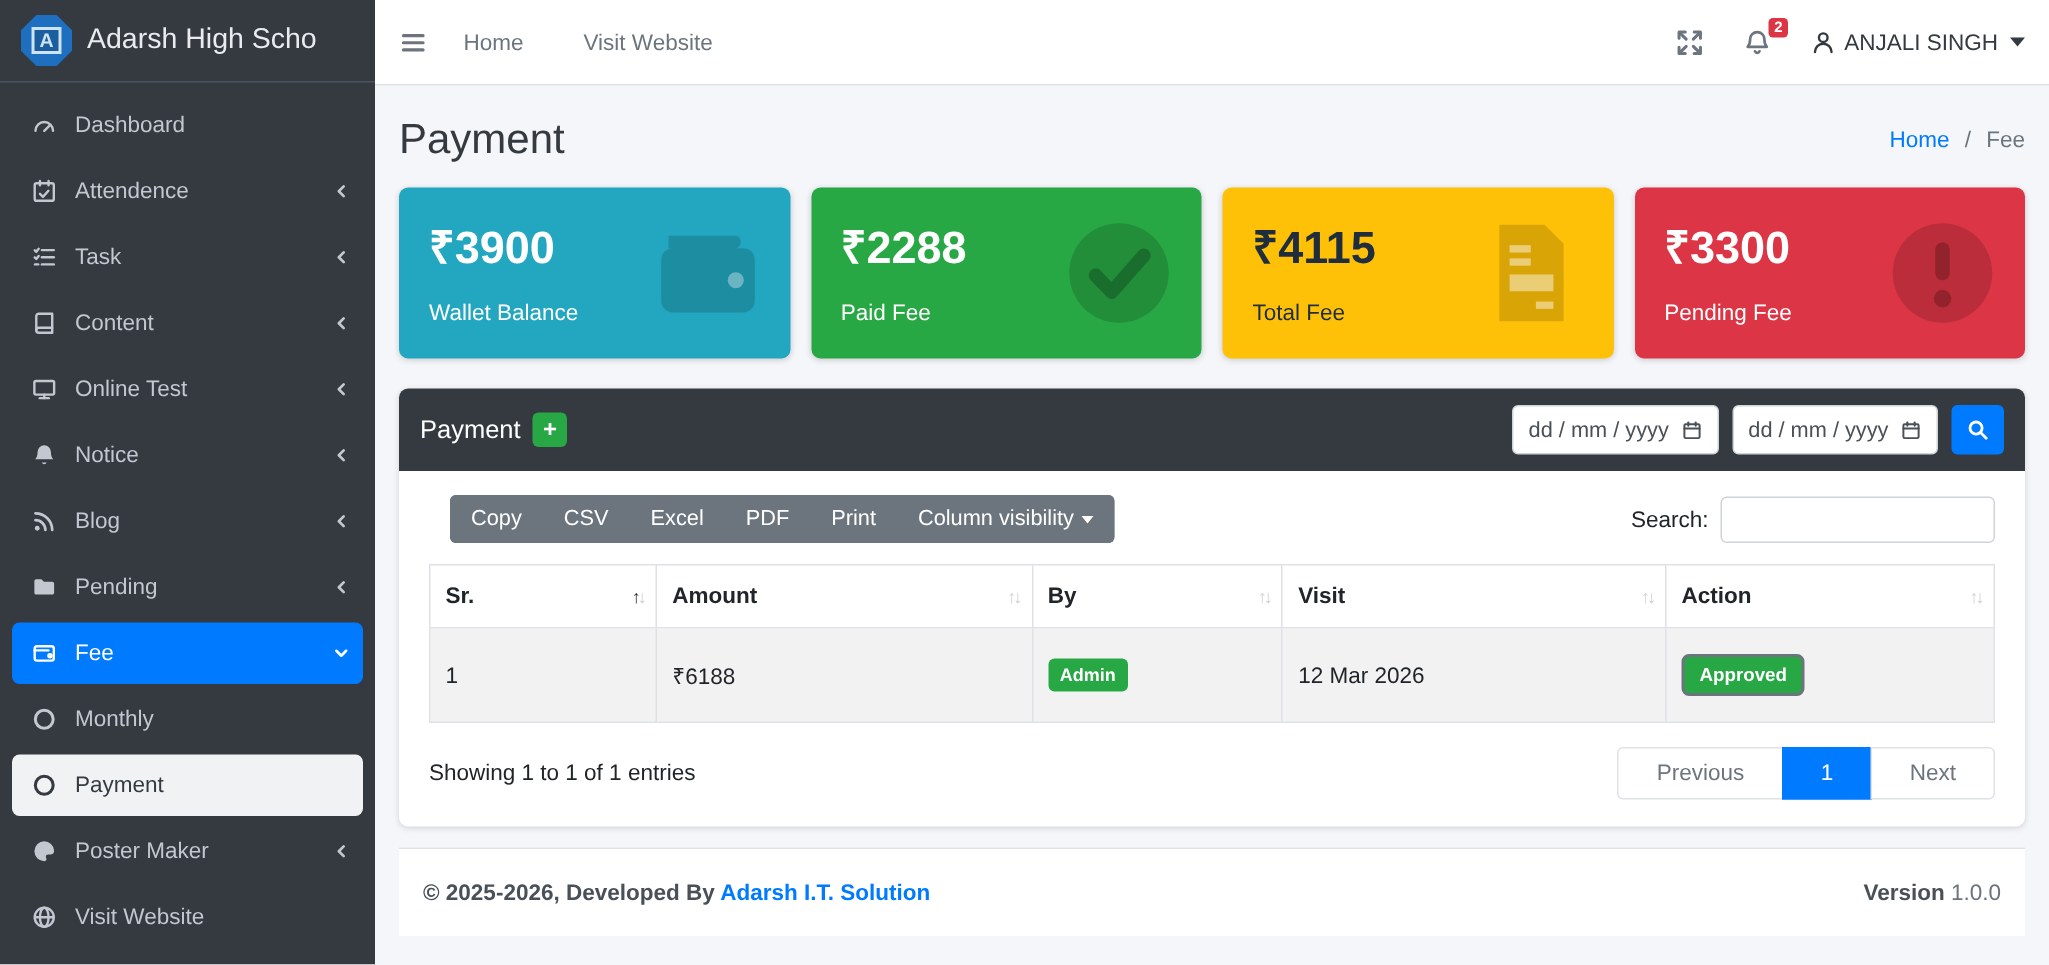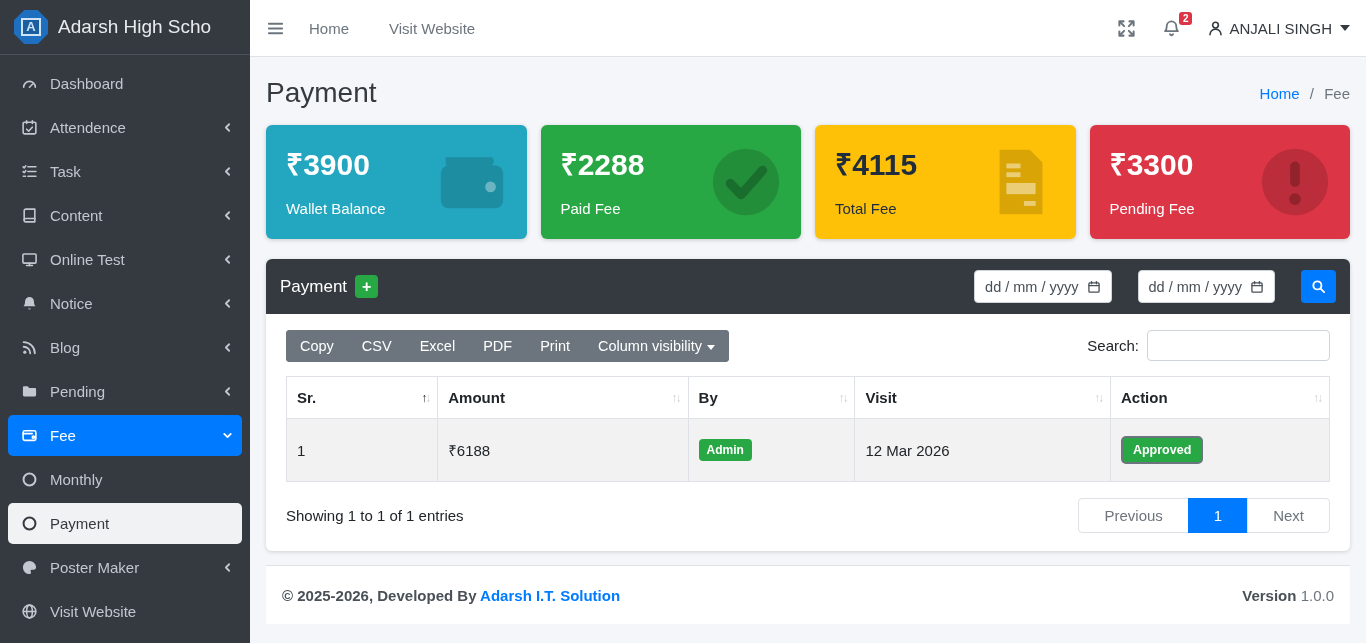--- a/index.html
+++ b/index.html
@@ -50,28 +50,28 @@
   .card .val { font-size:30px; font-weight:bold; }
   .card .cap { font-size:15px; margin-top:16px; }
   .card .big-ico { position:absolute; right:16px; top:50%; transform:translateY(-50%); }
   .card .big-ico svg { width:78px; height:78px; }
 
   
   .panel { margin-top:20px; border-radius:6px; box-shadow:0 1px 4px rgba(0,0,0,.15); background:#fff; }
   .panel-head { background:#343a40; color:#fff; border-radius:6px 6px 0 0; padding:11px 14px; display:flex; align-items:center; }
   .panel-title { font-size:17px; }
   .add-btn { background:#28a745; color:#fff; border:none; border-radius:4px; width:23px; height:23px; font-size:16px; font-weight:bold; margin-left:8px; cursor:pointer; line-height:21px; }
-  .panel-head-right { margin-left:auto; display:flex; align-items:center; gap:26px;text-align:right; }
+  .panel-head-right { margin-left:auto; display:flex; align-items:center; gap:9px;text-align:right; }
   .date-input { background:#fff; border:1px solid #ced4da; border-radius:4px; height:33px; display:flex; align-items:center; gap:8px; padding:0 10px; color:#495057; font-size:14.5px; cursor:text; }
   .date-input svg { width:14px; height:14px; }
   .search-btn { background:#007bff; border:none; border-radius:4px; width:35px; height:33px; display:flex; align-items:center; justify-content:center; cursor:pointer; }
   .search-btn svg { width:15px; height:15px; }
 
   .panel-body { padding:16px 20px 18px 20px; }
-  .table-toolbar { display:flex; align-items:flex-start; }
+  .table-toolbar { display:flex; align-items:flex-end;margin-left:14px; }
   .btn-group { display:flex; background:#6c757d; border-radius:4px; overflow:hidden; }
   .export-btn { background:#6c757d; color:#fff; border:none; font-size:14.5px; padding:8px 14px; cursor:pointer; font-family:inherit; }
   .export-btn .dd-caret { display:inline-block; width:0; height:0; border-left:4px solid transparent; border-right:4px solid transparent; border-top:5px solid #fff; margin-left:5px; vertical-align:middle; }
   .toolbar-search { margin-left:auto; display:flex; align-items:center; gap:8px; font-size:15px; color:#212529; }
   .toolbar-search input { width:183px; height:31px; border:1px solid #ced4da; border-radius:4px; padding:0 8px; font-size:14px; }
 
   table { width:100%; border-collapse:collapse; margin-top:14px; font-size:15px; }
   th,td { border:1px solid #dee2e6; text-align:left; }
   th { padding:12px 10px; color:#212529; font-weight:bold; position:relative; }
   td { padding:17px 10px; color:#212529; }

